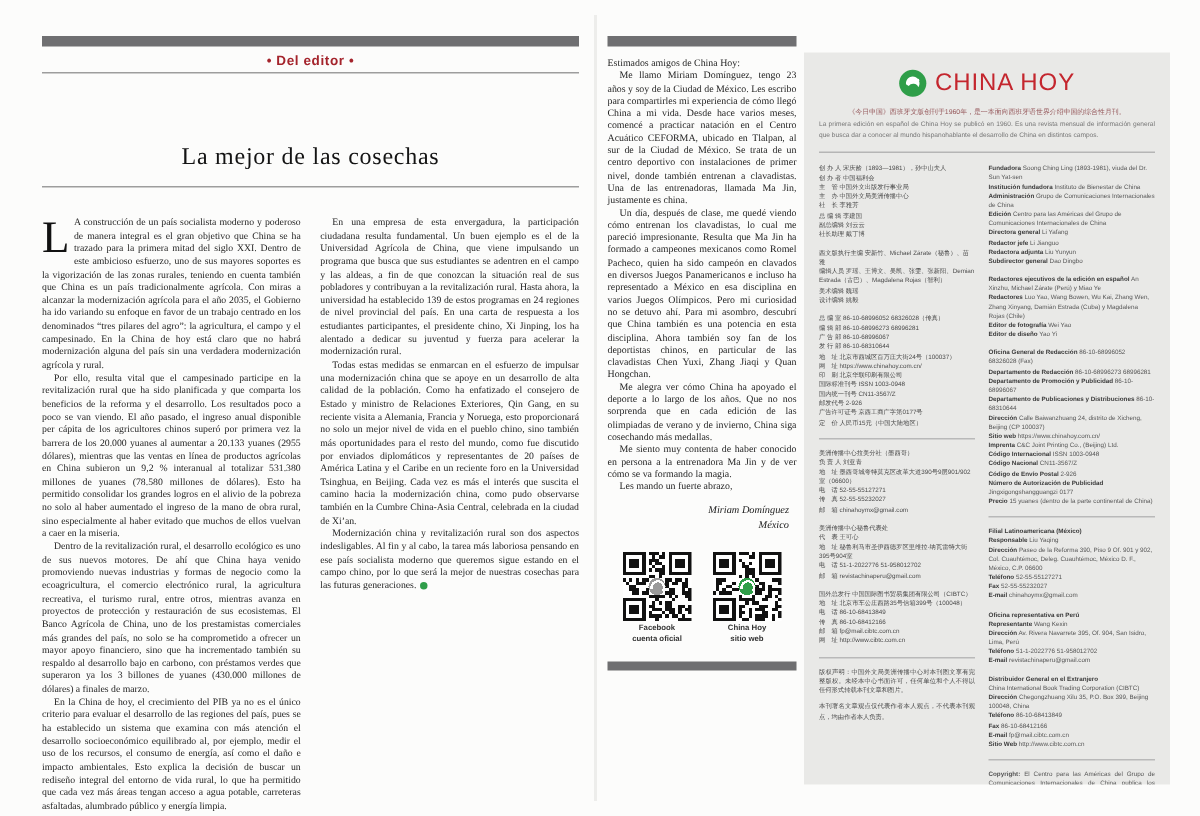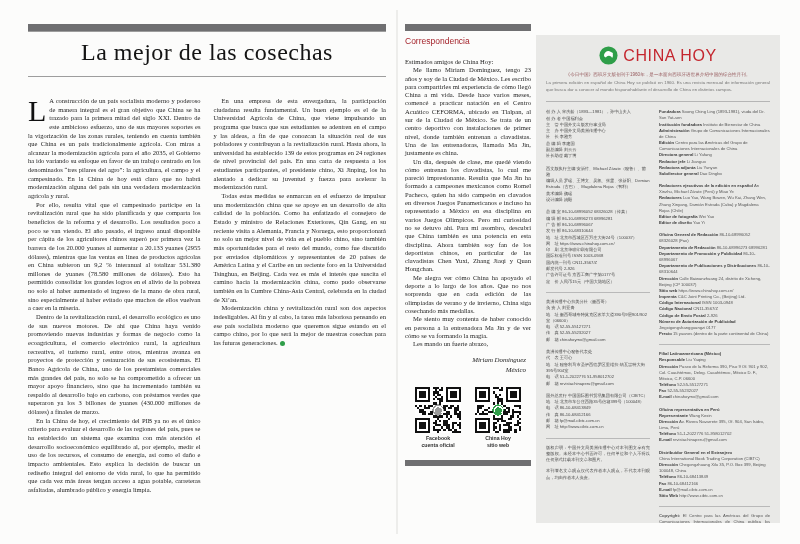--- a/index.html
+++ b/index.html
@@ -10,21 +10,21 @@
     font-family:"Liberation Sans",sans-serif;
     overflow:hidden;
   }
   .gutter{position:absolute;left:396px;top:10px;width:2px;height:524px;background:#ededeb;}
 
   
   .left-page{position:absolute;left:28px;top:24px;width:358px;}
   .topbar{height:7px;background:var(--bar_gray);}
   .kicker{text-align:center;color:var(--accent_red);font-weight:bold;font-size:9px;padding:4px 0 3px;letter-spacing:.4px;}
   .rule{border-top:1px solid #9d9d9d;height:0;}
-  .edit-title{font-family:"Liberation Serif",serif;font-weight:400;font-size:24px;letter-spacing:.5px;text-align:center;color:#141414;padding:7px 0 10px;}
+  .edit-title{font-family:"Liberation Serif",serif;font-weight:400;font-size:16px;letter-spacing:.5px;text-align:center;color:#141414;padding:7px 0 10px;margin-top:40px;}
   .edit-cols{
     margin-top:20px;height:412px;
     column-count:2;column-gap:13px;column-fill:auto;
     font-family:"Liberation Serif",serif;font-size:6.5px;line-height:1.33;
     text-align:justify;color:#1d1d1d;
   }
   .edit-cols p{margin:0;}
   .edit-cols p:not(:first-of-type){text-indent:8px;}
   .edit-cols p:first-of-type::first-letter{
     float:left;font-size:30px;line-height:25px;padding:1px 3px 0 0;color:#111;
@@ -65,38 +65,38 @@
   .mline b{color:#3b3b3b;}
   .mpara{margin:0 0 5px;text-align:justify;}
 </style>
 </head>
 <body>
 
 <div class="gutter"></div>
 
 <div class="left-page">
   <div class="topbar"></div>
+  <div class="kicker">• Del editor •</div>
   <div class="rule"></div>
   <div class="edit-title">La mejor de las cosechas</div>
   <div class="rule"></div>
   <div class="edit-cols">
 
   <p>LA construcción de un país socialista moderno y poderoso de manera integral es el gran objetivo que China se ha trazado para la primera mitad del siglo XXI. Dentro de este ambicioso esfuerzo, uno de sus mayores soportes es la vigorización de las zonas rurales, teniendo en cuenta también que China es un país tradicionalmente agrícola. Con miras a alcanzar la modernización agrícola para el año 2035, el Gobierno ha ido variando su enfoque en favor de un trabajo centrado en los denominados “tres pilares del agro”: la agricultura, el campo y el campesinado. En la China de hoy está claro que no habrá modernización alguna del país sin una verdadera modernización agrícola y rural.</p>
       <p>Por ello, resulta vital que el campesinado participe en la revitalización rural que ha sido planificada y que comparta los beneficios de la reforma y el desarrollo. Los resultados poco a poco se van viendo. El año pasado, el ingreso anual disponible per cápita de los agricultores chinos superó por primera vez la barrera de los 20.000 yuanes al aumentar a 20.133 yuanes (2955 dólares), mientras que las ventas en línea de productos agrícolas en China subieron un 9,2 % interanual al totalizar 531.380 millones de yuanes (78.580 millones de dólares). Esto ha permitido consolidar los grandes logros en el alivio de la pobreza no solo al haber aumentado el ingreso de la mano de obra rural, sino especialmente al haber evitado que muchos de ellos vuelvan a caer en la miseria.</p>
       <p>Dentro de la revitalización rural, el desarrollo ecológico es uno de sus nuevos motores. De ahí que China haya venido promoviendo nuevas industrias y formas de negocio como la ecoagricultura, el comercio electrónico rural, la agricultura recreativa, el turismo rural, entre otros, mientras avanza en proyectos de protección y restauración de sus ecosistemas. El Banco Agrícola de China, uno de los prestamistas comerciales más grandes del país, no solo se ha comprometido a ofrecer un mayor apoyo financiero, sino que ha incrementado también su respaldo al desarrollo bajo en carbono, con préstamos verdes que superaron ya los 3 billones de yuanes (430.000 millones de dólares) a finales de marzo.</p>
       <p>En la China de hoy, el crecimiento del PIB ya no es el único criterio para evaluar el desarrollo de las regiones del país, pues se ha establecido un sistema que examina con más atención el desarrollo socioeconómico equilibrado al, por ejemplo, medir el uso de los recursos, el consumo de energía, así como el daño e impacto ambientales. Esto explica la decisión de buscar un rediseño integral del entorno de vida rural, lo que ha permitido que cada vez más áreas tengan acceso a agua potable, carreteras asfaltadas, alumbrado público y energía limpia.</p>
       <p>En una empresa de esta envergadura, la participación ciudadana resulta fundamental. Un buen ejemplo es el de la Universidad Agrícola de China, que viene impulsando un programa que busca que sus estudiantes se adentren en el campo y las aldeas, a fin de que conozcan la situación real de sus pobladores y contribuyan a la revitalización rural. Hasta ahora, la universidad ha establecido 139 de estos programas en 24 regiones de nivel provincial del país. En una carta de respuesta a los estudiantes participantes, el presidente chino, Xi Jinping, los ha alentado a dedicar su juventud y fuerza para acelerar la modernización rural.</p>
       <p>Todas estas medidas se enmarcan en el esfuerzo de impulsar una modernización china que se apoye en un desarrollo de alta calidad de la población. Como ha enfatizado el consejero de Estado y ministro de Relaciones Exteriores, Qin Gang, en su reciente visita a Alemania, Francia y Noruega, esto proporcionará no solo un mejor nivel de vida en el pueblo chino, sino también más oportunidades para el resto del mundo, como fue discutido por enviados diplomáticos y representantes de 20 países de América Latina y el Caribe en un reciente foro en la Universidad Tsinghua, en Beijing. Cada vez es más el interés que suscita el camino hacia la modernización china, como pudo observarse también en la Cumbre China-Asia Central, celebrada en la ciudad de Xi’an.</p>
       <p>Modernización china y revitalización rural son dos aspectos indesligables. Al fin y al cabo, la tarea más laboriosa pensando en ese país socialista moderno que queremos sigue estando en el campo chino, por lo que será la mejor de nuestras cosechas para las futuras generaciones.<span class="endmark"></span></p>
     </div>
 </div>
 
 <div class="corr-col">
   <div class="topbar"></div>
-  <div class="corr-label">Correspondencia</div>
   <div class="letter">
 
   <p>Estimados amigos de China Hoy:</p>
       <p>Me llamo Miriam Domínguez, tengo 23 años y soy de la Ciudad de México. Les escribo para compartirles mi experiencia de cómo llegó China a mi vida. Desde hace varios meses, comencé a practicar natación en el Centro Acuático CEFORMA, ubicado en Tlalpan, al sur de la Ciudad de México. Se trata de un centro deportivo con instalaciones de primer nivel, donde también entrenan a clavadistas. Una de las entrenadoras, llamada Ma Jin, justamente es china.</p>
       <p>Un día, después de clase, me quedé viendo cómo entrenan los clavadistas, lo cual me pareció impresionante. Resulta que Ma Jin ha formado a campeones mexicanos como Romel Pacheco, quien ha sido campeón en clavados en diversos Juegos Panamericanos e incluso ha representado a México en esa disciplina en varios Juegos Olímpicos. Pero mi curiosidad no se detuvo ahí. Para mi asombro, descubrí que China también es una potencia en esta disciplina. Ahora también soy fan de los deportistas chinos, en particular de las clavadistas Chen Yuxi, Zhang Jiaqi y Quan Hongchan.</p>
       <p>Me alegra ver cómo China ha apoyado el deporte a lo largo de los años. Que no nos sorprenda que en cada edición de las olimpiadas de verano y de invierno, China siga cosechando más medallas.</p>
       <p>Me siento muy contenta de haber conocido en persona a la entrenadora Ma Jin y de ver cómo se va formando la magia.</p>
       <p>Les mando un fuerte abrazo,</p>
     </div>
   <div class="signature">

